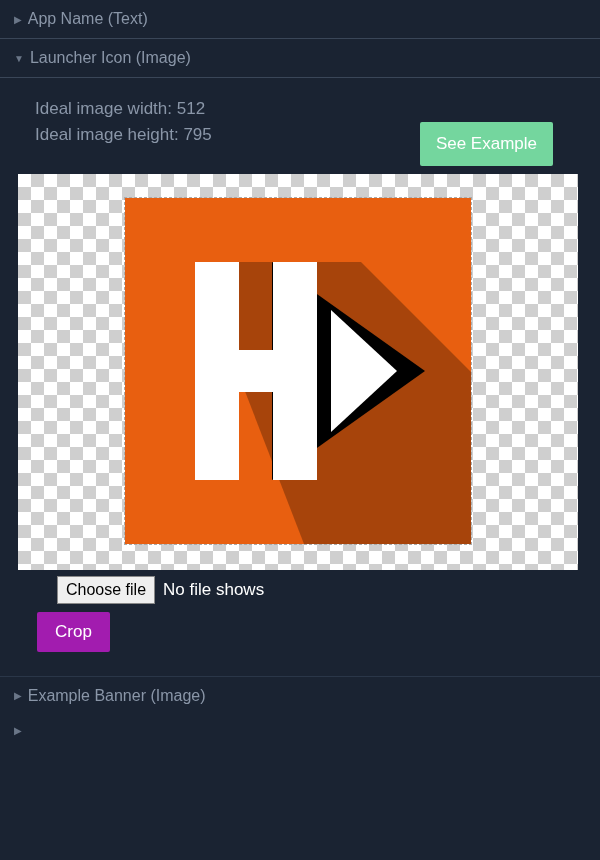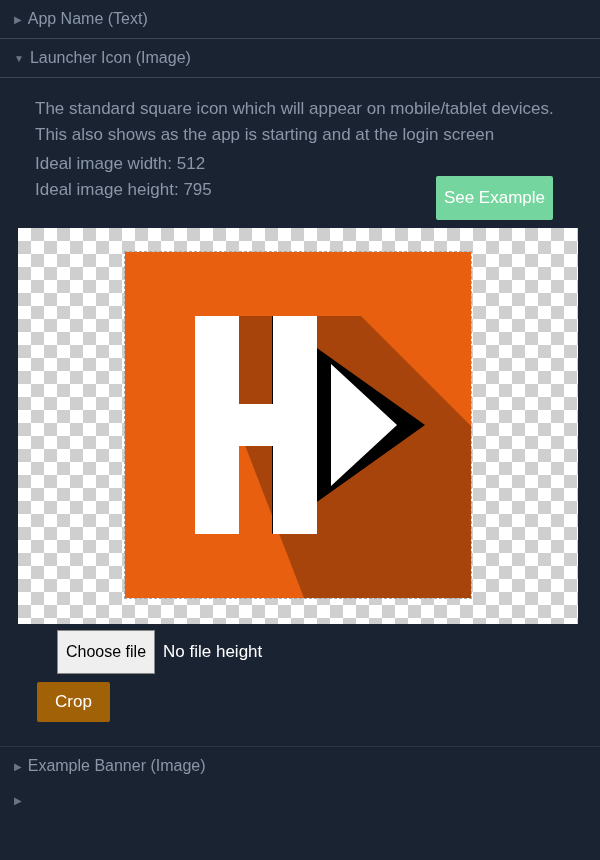--- a/index.html
+++ b/index.html
@@ -47,21 +47,21 @@
       position: relative;
       height: 0;
     }
     .see-example {
       position: absolute;
       right: 12px;
       top: -27px;
       background: #74d69e;
       color: #fff;
       border: none;
-      padding: 12px 8px;
+      padding: 12px 16px;
       font-size: 17px;
       cursor: pointer;
       border-radius: 2px;
     }
     .preview-area {
       margin-top: 25px;
       margin-left: -17px;
       margin-right: -13px;
       width: 560px;
       height: 396px;
@@ -91,34 +91,34 @@
     .file-row {
       margin-top: 6px;
       margin-left: 22px;
       display: flex;
       align-items: center;
       gap: 8px;
     }
     .choose-file {
       background: #efefef;
       border: 1px solid #888;
-      padding: 12px 8px;
+      padding: 4px 8px;
       font-size: 16px;
       color: #000;
       cursor: pointer;
     }
     .file-status {
       color: #fff;
       font-size: 17px;
     }
     .crop-btn {
       margin-top: 8px;
       margin-left: 2px;
       display: inline-block;
-      background: #a16207;
+      background: #a21caf;
       color: #fff;
       border: none;
       padding: 10px 18px;
       font-size: 17px;
       cursor: pointer;
       border-radius: 2px;
     }
     .divider {
       border: none;
       border-top: 1px solid #2a3648;
@@ -137,21 +137,20 @@
     <span class="chevron">▶</span>
     <span>App Name (Text)</span>
   </div>
 
   <div class="accordion-header expanded">
     <span class="chevron">▼</span>
     <span>Launcher Icon (Image)</span>
   </div>
 
   <div class="accordion-content">
-    <div class="description">The standard square icon which will appear on mobile/tablet devices. This also shows as the app is starting and at the login screen</div>
     <div class="dim-line">Ideal image width: 512</div>
     <div class="dim-line">Ideal image height: 795</div>
 
     <div class="see-example-wrap">
       <button class="see-example">See Example</button>
     </div>
 
     <div class="preview-area">
       <div class="crop-region">
         <div class="icon-tile">
@@ -166,21 +165,21 @@
             <rect x="70" y="152" width="122" height="42" fill="#fff"></rect>
 
             <polygon points="206,112 272,173 206,234" fill="#fff"></polygon>
           </svg>
         </div>
       </div>
     </div>
 
     <div class="file-row">
       <button class="choose-file">Choose file</button>
-      <span class="file-status">No file height</span>
+      <span class="file-status">No file shows</span>
     </div>
 
     <button class="crop-btn">Crop</button>
   </div>
 
   <hr class="divider">
 
   <div class="accordion-header">
     <span class="chevron">▶</span>
     <span>Example Banner (Image)</span>

